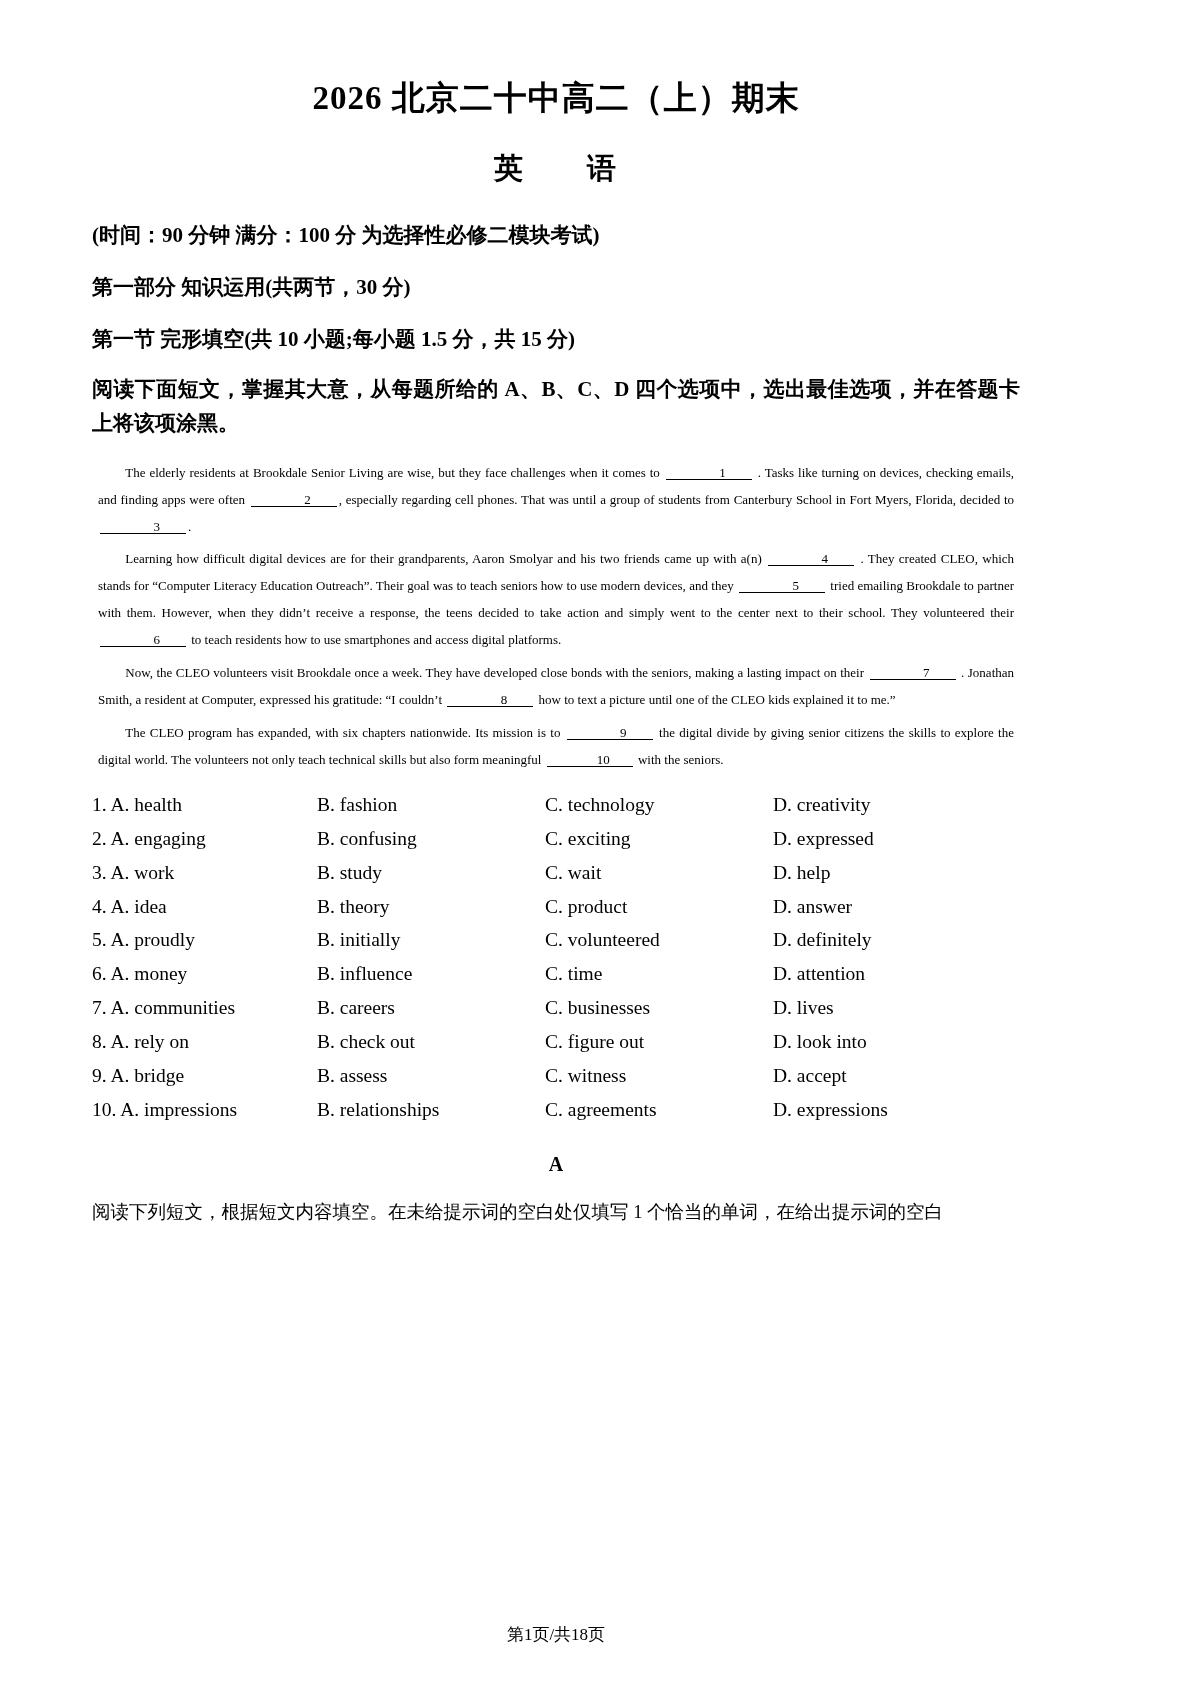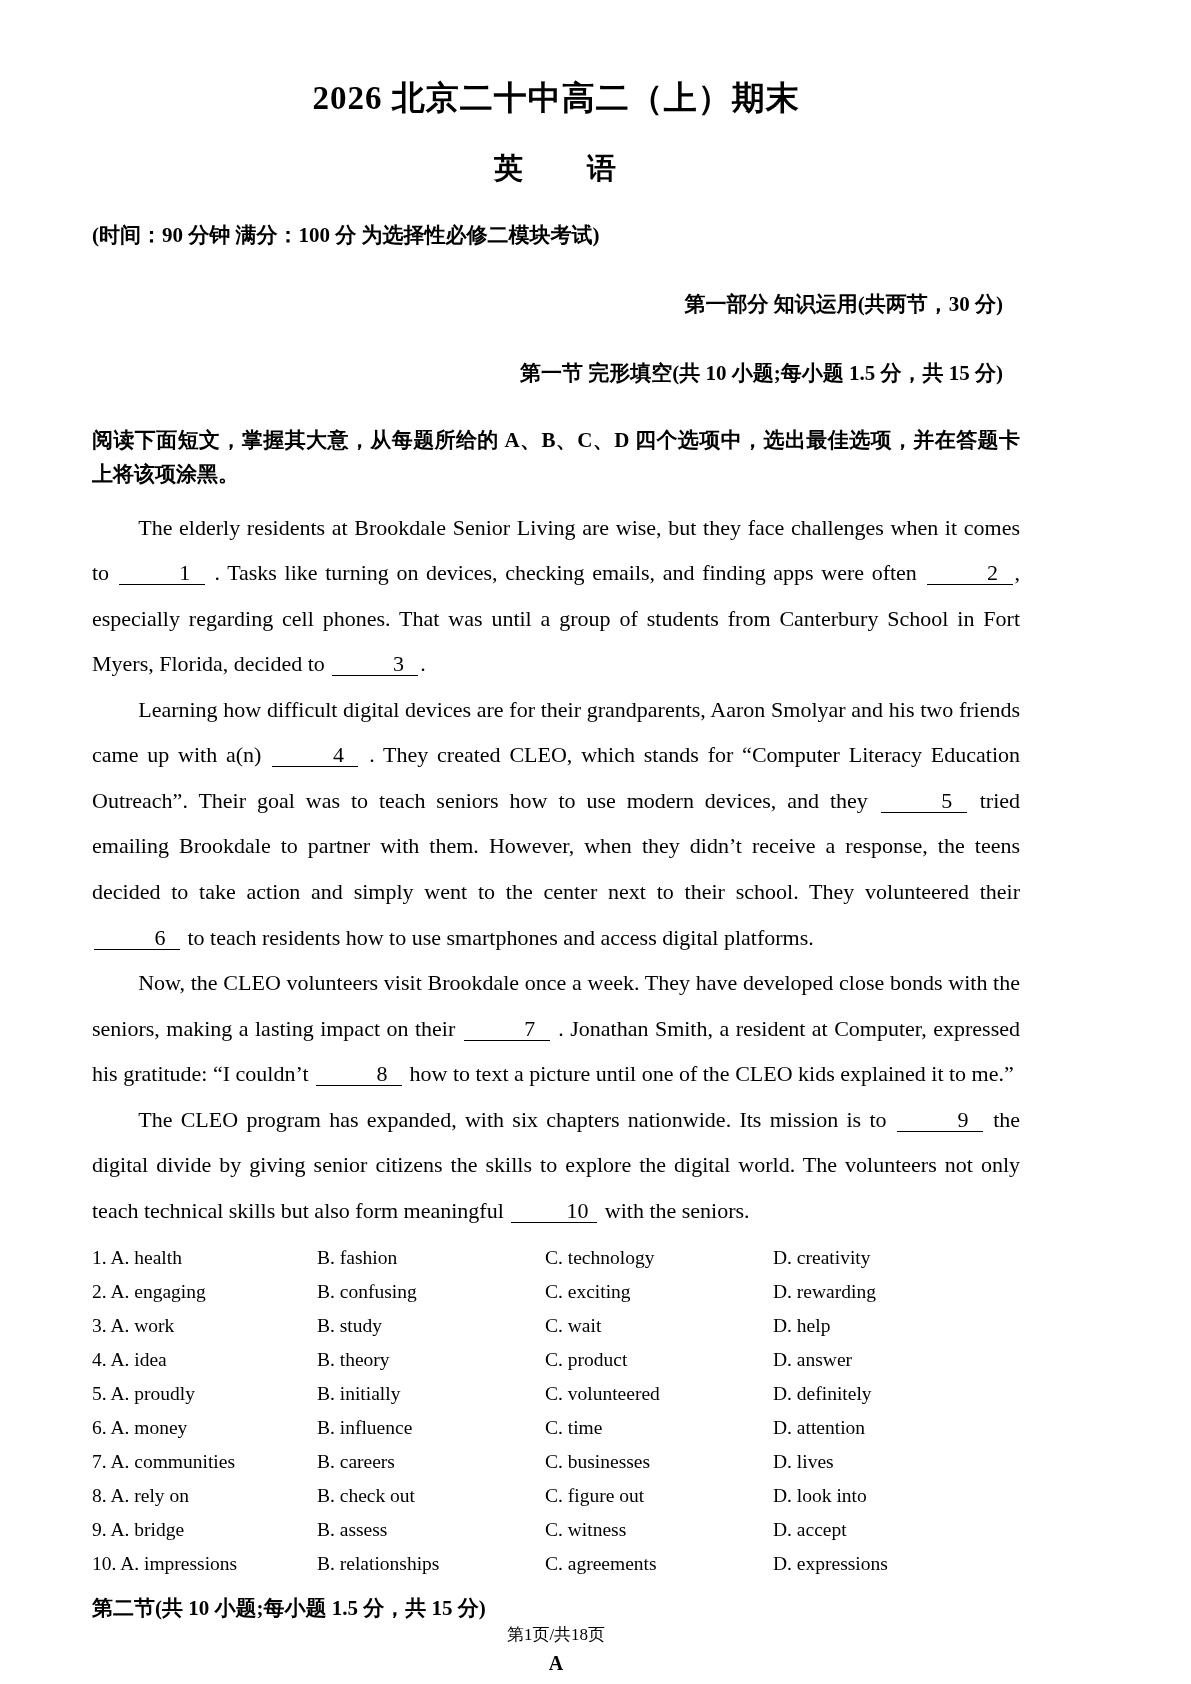--- a/index.html
+++ b/index.html
@@ -47,43 +47,43 @@
     font-weight: bold;
     margin: 0;
     padding-top: 32px;
     line-height: 1.4;
   }
 
   
   .section-head {
     font-size: 21px;
     font-weight: bold;
-    margin: 17px;
+    margin: 0;
     padding-top: 20px;
     line-height: 1.55;
-    text-align: right;
+    text-align: left;
   }
   .instruction {
     font-size: 21px;
     font-weight: bold;
     margin: 0;
     padding-top: 16px;
     line-height: 1.62;
     text-align: justify;
     text-justify: inter-ideograph;
   }
 
   
   .passage {
     padding-top: 14px;
   }
   .passage p {
-    font-size: 22px;
+    font-size: 13px;
     line-height: 2.07;
-    margin: 0;
+    margin: 6px;
     text-align: justify;
     text-indent: 2.1em;
   }
 
   
   .blank {
     display: inline-block;
     text-align: center;
     border-bottom: 1.6px solid #000;
     line-height: 1.0;
@@ -171,21 +171,21 @@
       <div class="opt-row">
         <span class="cell c0">1. A. health</span>
         <span class="cell c1">B. fashion</span>
         <span class="cell c2">C. technology</span>
         <span class="cell c3">D. creativity</span>
       </div>
       <div class="opt-row">
         <span class="cell c0">2. A. engaging</span>
         <span class="cell c1">B. confusing</span>
         <span class="cell c2">C. exciting</span>
-        <span class="cell c3">D. rewarding</span>
+        <span class="cell c3">D. expressed</span>
       </div>
       <div class="opt-row">
         <span class="cell c0">3. A. work</span>
         <span class="cell c1">B. study</span>
         <span class="cell c2">C. wait</span>
         <span class="cell c3">D. help</span>
       </div>
       <div class="opt-row">
         <span class="cell c0">4. A. idea</span>
         <span class="cell c1">B. theory</span>
@@ -223,21 +223,20 @@
         <span class="cell c3">D. accept</span>
       </div>
       <div class="opt-row">
         <span class="cell c0">10. A. impressions</span>
         <span class="cell c1">B. relationships</span>
         <span class="cell c2">C. agreements</span>
         <span class="cell c3">D. expressions</span>
       </div>
     </div>
 
-  <p class="part-b-head">第二节(共 10 小题;每小题 1.5 分，共 15 分)</p>
   <p class="passage-letter">A</p>
   <p class="part-b-instruction">阅读下列短文，根据短文内容填空。在未给提示词的空白处仅填写 1 个恰当的单词，在给出提示词的空白</p>
 
   <div class="footer">
     <span>第1页/共18页</span>
   </div>
 
 </div>
 
 </body></html>

